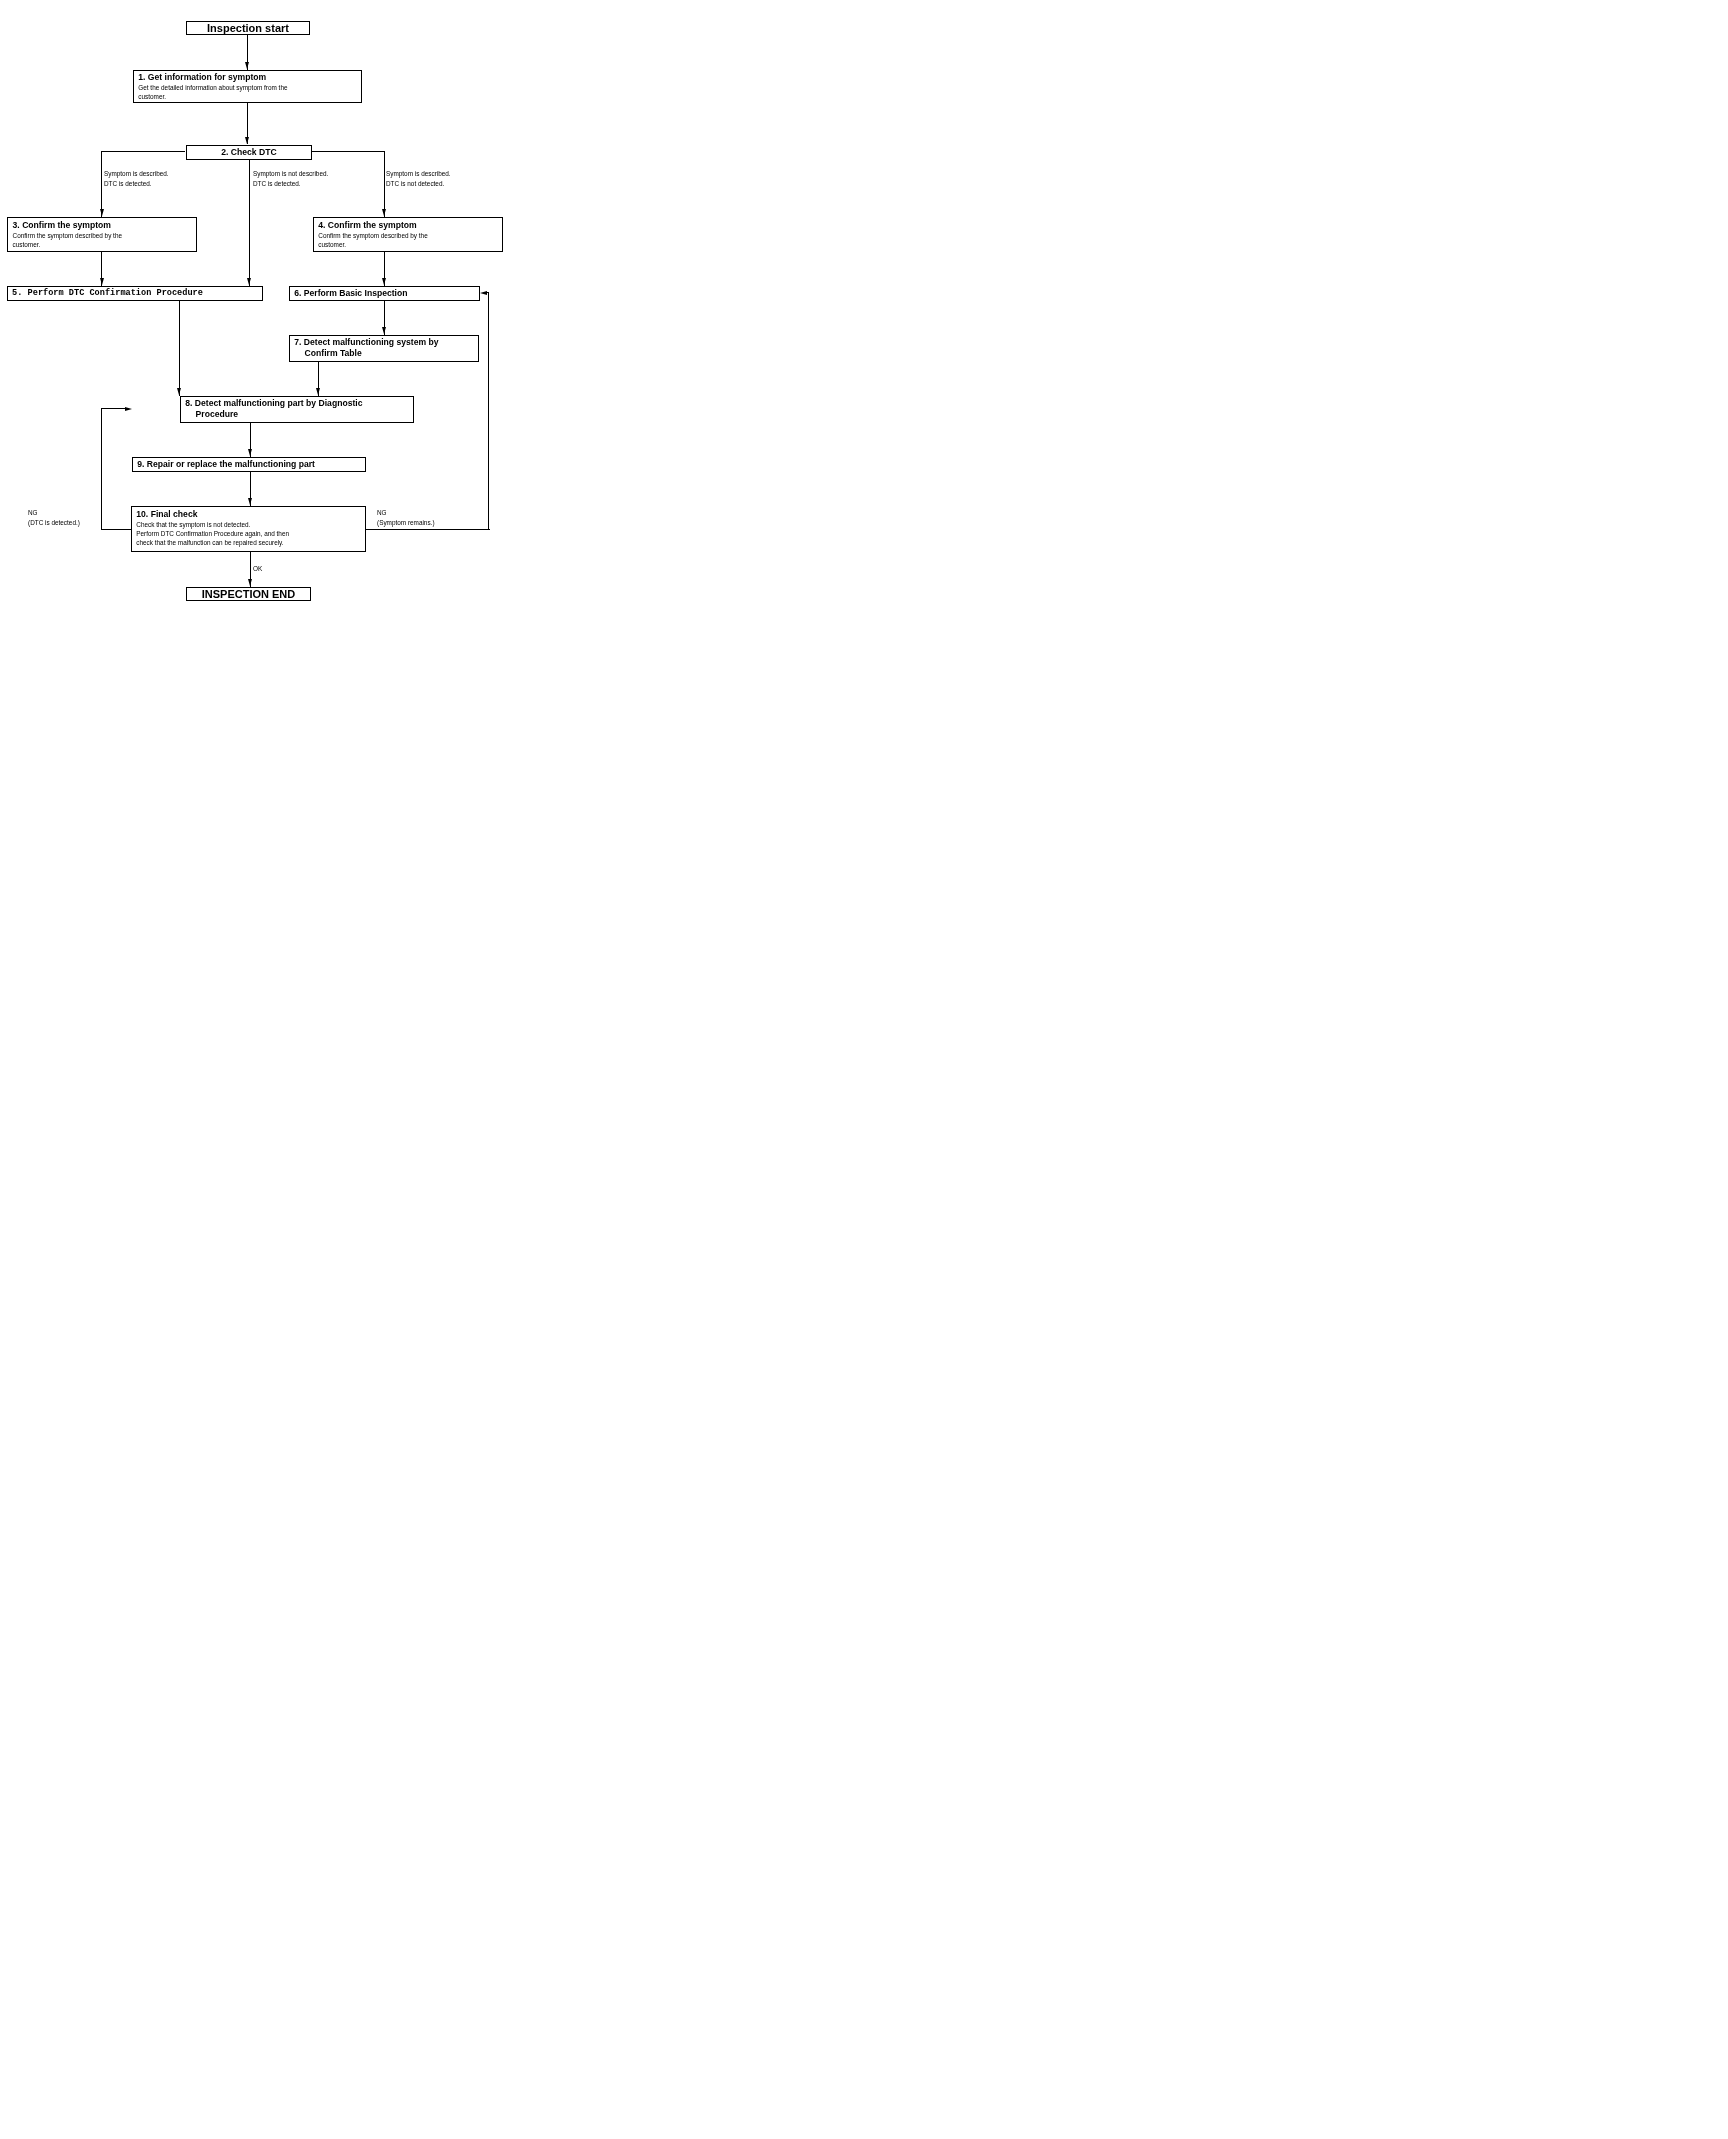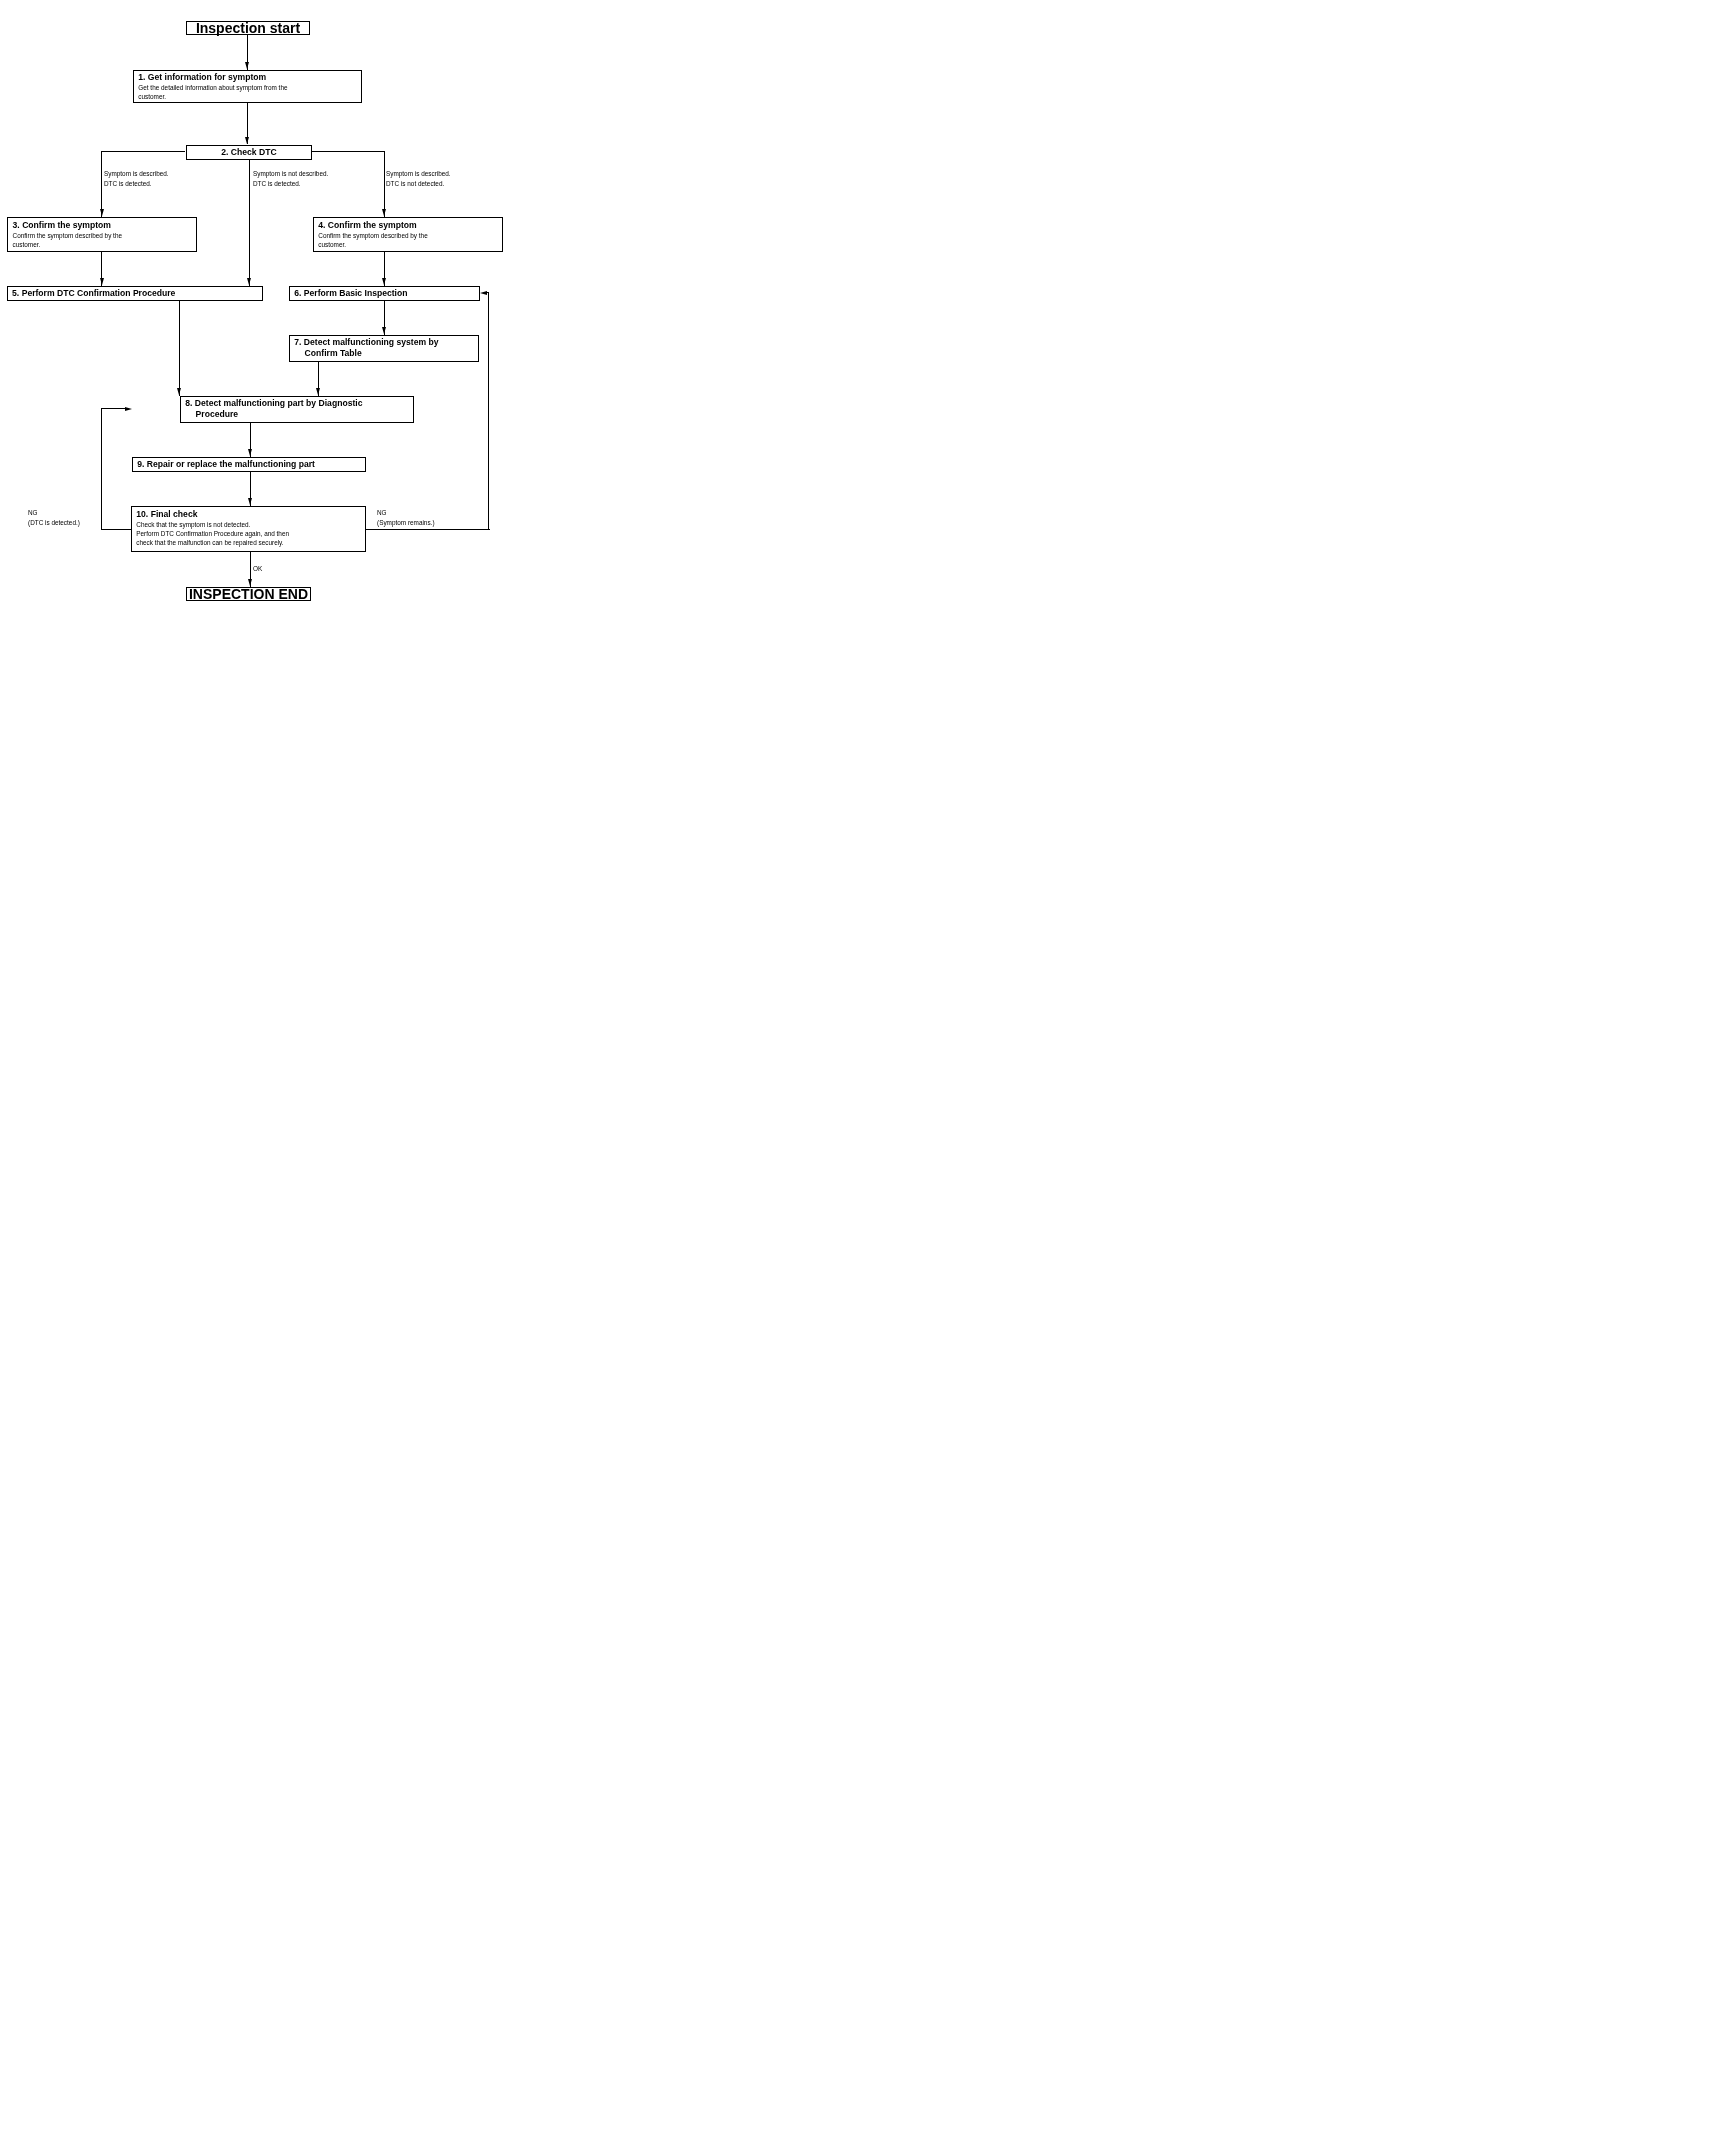--- a/index.html
+++ b/index.html
@@ -12,21 +12,21 @@
   }
   .box{
     position:absolute;
     background:#fff;
     border:1.3px solid #000;
     box-sizing:border-box;
     color:#000;
   }
   .cbox{ 
     display:flex;align-items:center;justify-content:center;
-    text-align:center;font-weight:bold;font-size:14px;
+    text-align:center;font-weight:bold;font-size:11px;
   }
   .lbox{ 
     padding:0.9px 4.3px 0 4.3px;
   }
   .title{font-weight:bold;font-size:8.6px;line-height:11px;white-space:nowrap;}
   .t-single{font-weight:bold;font-size:8.6px;line-height:11.6px;white-space:nowrap;padding:0 0 0 4.3px;display:flex;align-items:center;}
   .body-line{font-size:6.4px;line-height:9.2px;white-space:nowrap;}
   .indent{margin-left:10.3px;}
   .vline,.hline{position:absolute;background:#000;}
   .lbl{position:absolute;font-size:6.4px;line-height:9.8px;white-space:nowrap;}
@@ -102,21 +102,21 @@
     <div class="body-line">Confirm the symptom described by the</div>
     <div class="body-line">customer.</div>
   </div>
 
   <div class="box lbox" style="left:289px;top:217px;width:190px;height:35px;padding-top:2.1px;margin-left:24px;">
     <div class="title">4. Confirm the symptom</div>
     <div class="body-line">Confirm the symptom described by the</div>
     <div class="body-line">customer.</div>
   </div>
 
-  <div class="box t-single" style="left:6.8px;top:286px;width:256px;height:14.6px;">5. Perform DTC Confirmation Procedure</div>
+  <div class="box t-single" style="left:6.8px;top:286px;width:256px;height:14.6px;font-family:Liberation Mono, monospace;">5. Perform DTC Confirmation Procedure</div>
 
   <div class="box t-single" style="left:289px;top:286px;width:191px;height:14.6px;">6. Perform Basic Inspection</div>
 
   <div class="box lbox" style="left:289px;top:335px;width:190px;height:26.5px;padding-top:1.3px;">
     <div class="title">7. Detect malfunctioning system by</div>
     <div class="title indent">Confirm Table</div>
   </div>
 
   <div class="box lbox" style="left:132px;top:396px;width:234px;height:27px;padding-top:1.3px;margin-left:48px;">
     <div class="title">8. Detect malfunctioning part by Diagnostic</div>

